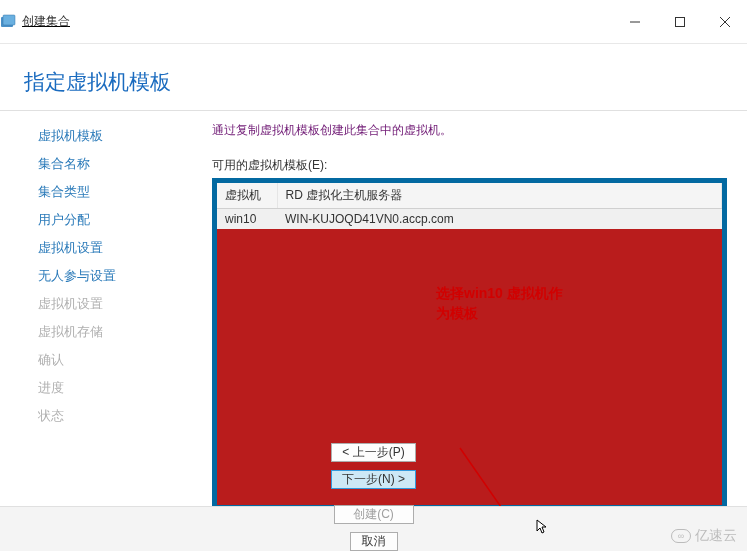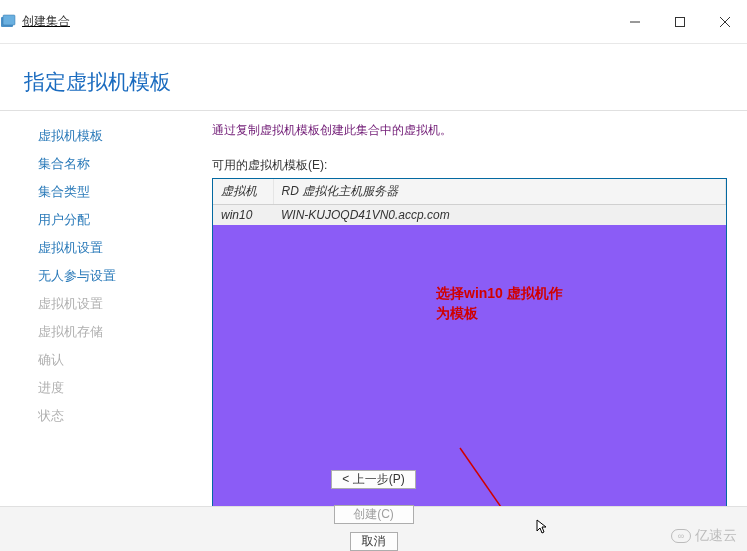--- a/index.html
+++ b/index.html
@@ -83,25 +83,24 @@
       font-size: 12px;
       color: #701a75;
       margin-bottom: 18px;
     }
     .list-label {
       font-size: 12px;
       color: #333;
       margin-bottom: 4px;
     }
     .table-wrap {
-      border: 1px solid #0369a1;
+      border: 5px solid #0369a1;
       height: 332px;
       overflow: auto;
-      background: #8b5cf6;
-      font-style: italic;
+      background: #b91c1c;
     }
     .tbl {
       width: 100%;
       border-collapse: collapse;
       font-size: 12px;
     }
     .tbl th {
       background: #f5f5f5;
       border-bottom: 1px solid #d0d0d0;
       border-right: 1px solid #e5e5e5;
@@ -279,20 +278,21 @@
   <defs>
     <marker id="arrh" markerWidth="8" markerHeight="8" refX="6" refY="3" orient="auto">
       <path d="M0,0 L7,3 L0,6 Z" fill="#d10000"></path>
     </marker>
   </defs>
   <line x1="10" y1="10" x2="60" y2="82" stroke="#d10000" stroke-width="1.5" marker-end="url(#arrh)"></line>
 </svg>
 
 <div class="footer">
   <button class="btn">&lt; 上一步(P)</button>
+  <button class="btn primary">下一步(N) &gt;</button>
   <span style="width:22px"></span>
   <button class="btn disabled">创建(C)</button>
   <button class="btn" style="min-width:48px">取消</button>
 </div>
 
 <svg class="cursor-svg" viewBox="0 0 16 16">
   <path d="M1,1 L1,12 L4,9 L6,14 L8,13 L6,8 L10,8 Z" fill="#fff" stroke="#000" stroke-width="1"></path>
 </svg>
 
 <div class="watermark">

